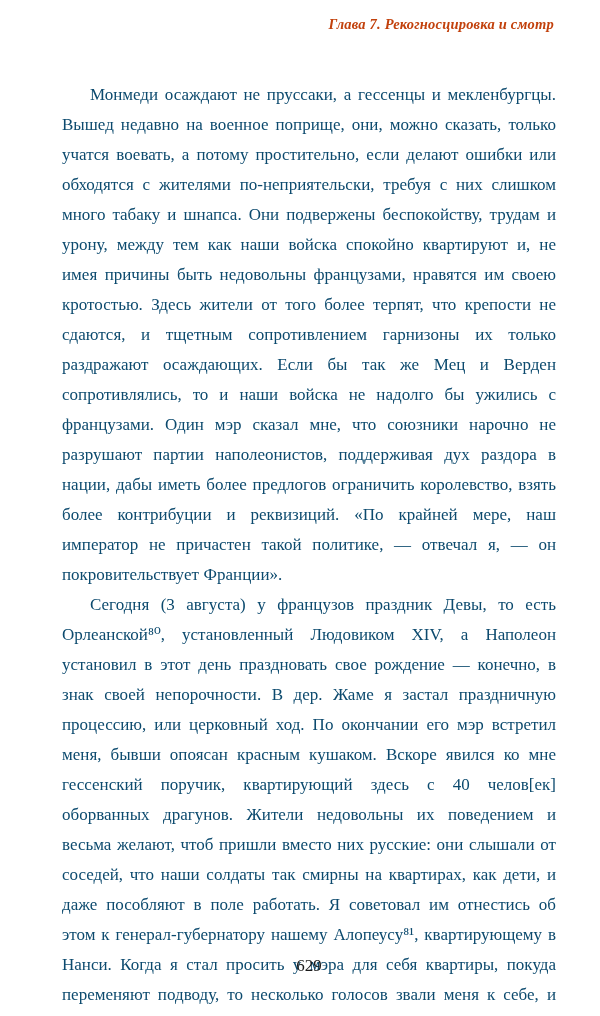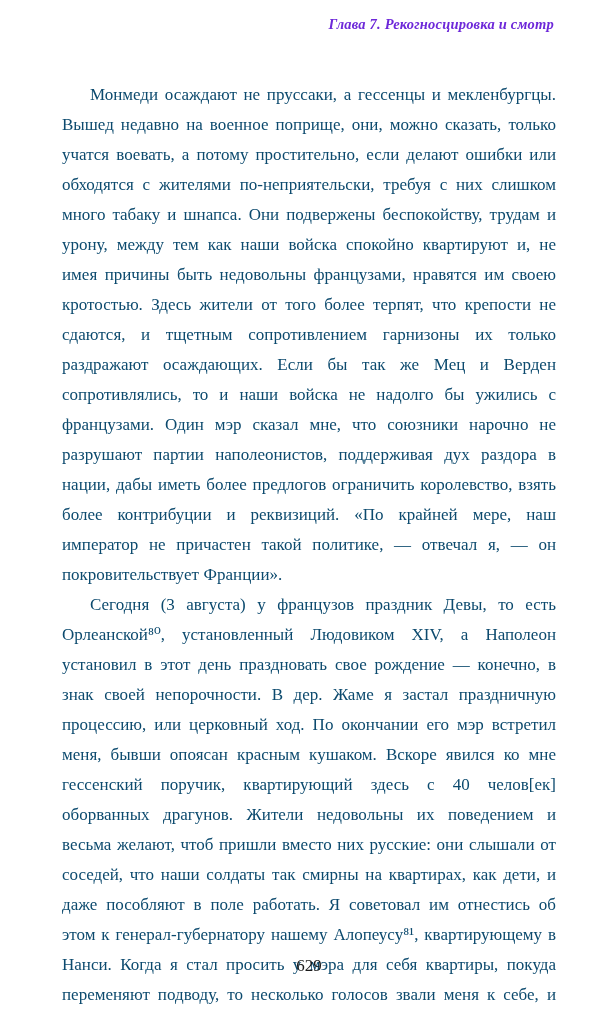--- a/index.html
+++ b/index.html
@@ -21,21 +21,21 @@
     height: 1016px;
     padding: 16px 44px 0 62px;
     background: #ffffff;
   }
   .running-header {
     text-align: right;
     font-style: italic;
     font-weight: bold;
     font-size: 14.5px;
     letter-spacing: 0.2px;
-    color: #6d28d9;
+    color: #c2410c;
     padding-right: 2px;
   }
   .page-body {
     margin-top: 47px;
     font-size: 17px;
     line-height: 30px;
     text-align: justify;
     color: #0c4a6e;
   }
   .page-body p {

